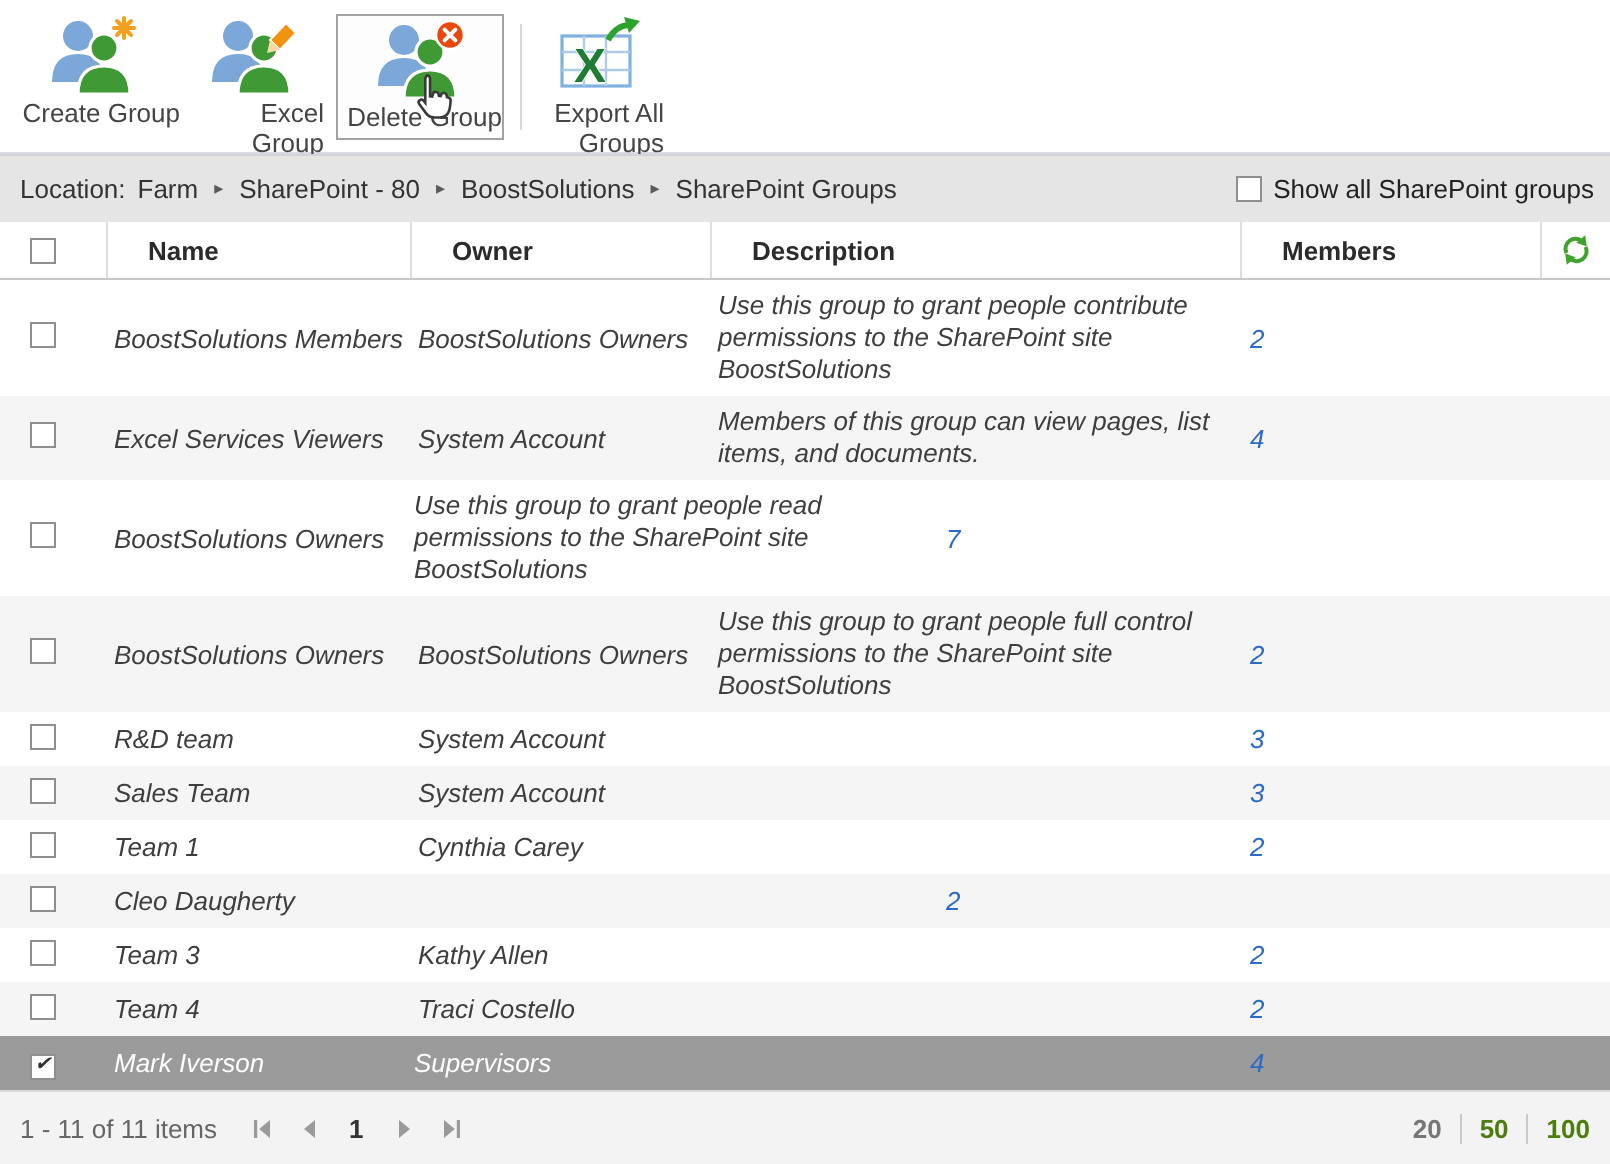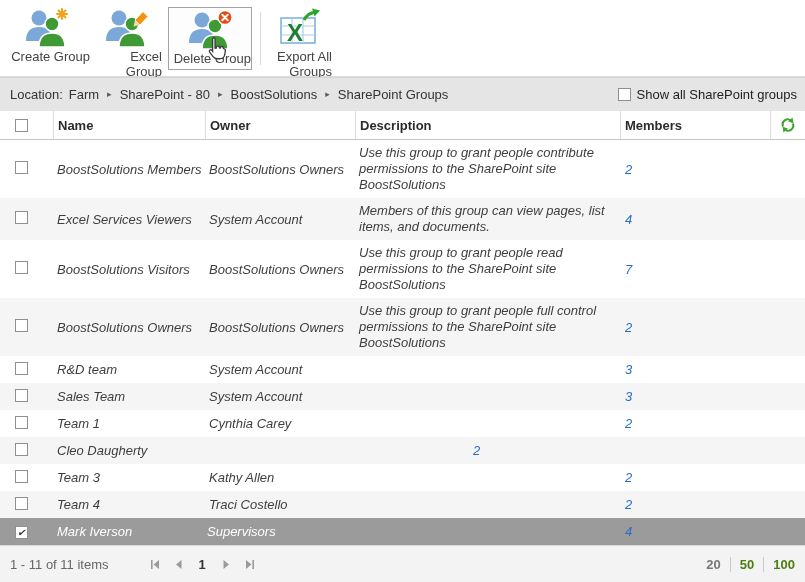--- a/index.html
+++ b/index.html
@@ -25,39 +25,39 @@
   .locbar { position:absolute; top:77px; left:0; width:805px; height:34px; background:#e5e5e5; border-top:1px solid #d4d4d4; display:flex; align-items:center; padding:0 8px 0 10px; color:#333; }
   .crumb { cursor:pointer; }
   .crumb-sep { color:#5a5a5a; font-size:9px; margin:0 8px; position:relative; top:-1px; }
   .loc-label { margin-right:6px; }
   .show-all { margin-left:auto; display:flex; align-items:center; gap:6px; color:#222; }
   
   .cb { display:inline-flex; width:13px; height:13px; border:1px solid #8f8f8f; background:#fff; align-items:center; justify-content:center; font-size:10px; line-height:10px; color:#333; cursor:pointer; flex:none; }
   .cb.checked::after { content:"\2714"; }
   
   .thead { position:absolute; top:111px; left:0; width:805px; height:29px; background:#fff; border-bottom:1px solid #c7c7c7; display:flex; align-items:center; font-weight:bold; color:#2b2b2b; }
-  .hc { height:100%; display:flex; align-items:center; border-left:1px solid #dedede; padding-left:4px; cursor:pointer; }
+  .hc { height:100%; display:flex; align-items:center; border-left:1px solid #dedede; padding-left:20px; cursor:pointer; }
   .hc:first-child { border-left:none; }
   .h-check { width:53px; padding-left:15px; }
   .h-name { width:152px; } .h-owner { width:150px; } .h-desc { width:265px; } .h-members { width:150px; }
   .h-refresh { width:35px; justify-content:center; padding-left:0; }
   
   .tbody { position:absolute; top:140px; left:0; width:805px; }
   .row { display:flex; align-items:center; min-height:27px; background:#fff; cursor:pointer; }
   .row.alt { background:#f5f5f5; }
   .row.selected { background:#9b9b9b; color:#fff; }
   .c { flex:none;font-style:italic; }
   .c-check { width:53px; padding-left:15px; }
   .c-name { width:152px; padding-left:4px; }
   .c-owner { width:150px; padding-left:4px; }
   .c-desc { width:265px; padding:5px 10px 5px 4px; line-height:16px; }
   .c-members { width:150px; padding-left:5px; }
   .members-link { color:#2a6cc5; text-decoration:none; cursor:pointer; }
   
-  .pfooter { position:absolute; top:545px; left:0; width:805px; height:37px; background:#f3f3f3; border-top:1px solid #d9d9d9; display:flex; align-items:center; padding:0 10px; color:#666;gap:24px; }
+  .pfooter { position:absolute; top:545px; left:0; width:805px; height:37px; background:#f3f3f3; border-top:1px solid #d9d9d9; display:flex; align-items:center; padding:0 10px; color:#666; }
   .pager { margin-left:16px; display:flex; align-items:center; gap:13px; }
   .pg-btn { display:inline-flex; cursor:pointer; }
   .page-current { color:#333; font-weight:bold; cursor:pointer; padding:0 2px; }
   .sizes { margin-left:auto; display:flex; align-items:center; gap:9px; font-weight:bold; }
   .size-link { color:#4d7c0f; cursor:pointer; }
   .size-link.current { color:#777; cursor:default; }
   .size-sep { width:1px; height:15px; background:#c9c9c9; }
 </style>
 </head>
 <body>
@@ -183,21 +183,20 @@
       <div class="c c-owner">System Account</div>
       <div class="c c-desc">Members of this group can view pages, list items, and documents.</div>
       <div class="c c-members">
         <a class="members-link">4</a>
       </div>
     </div>
       <div class="row">
       <div class="c c-check">
         <span class="cb"></span>
       </div>
-      <div class="c c-name">BoostSolutions Visitors</div>
       <div class="c c-owner">BoostSolutions Owners</div>
       <div class="c c-desc">Use this group to grant people read permissions to the SharePoint site BoostSolutions</div>
       <div class="c c-members">
         <a class="members-link">7</a>
       </div>
     </div>
       <div class="row alt">
       <div class="c c-check">
         <span class="cb"></span>
       </div>

